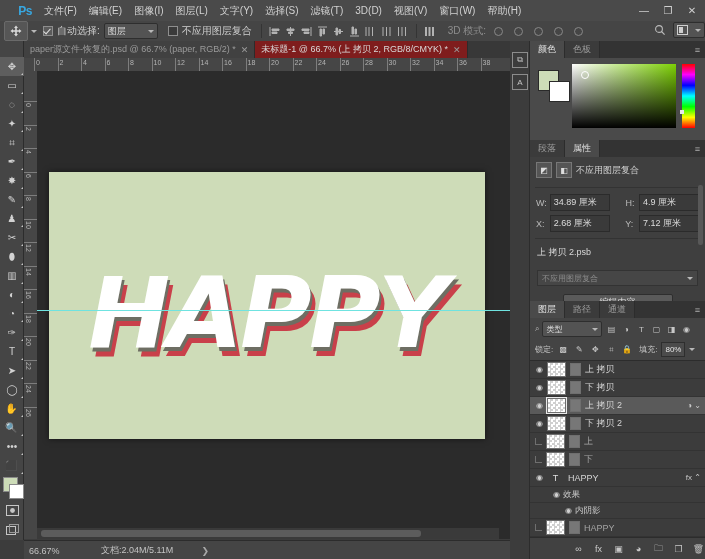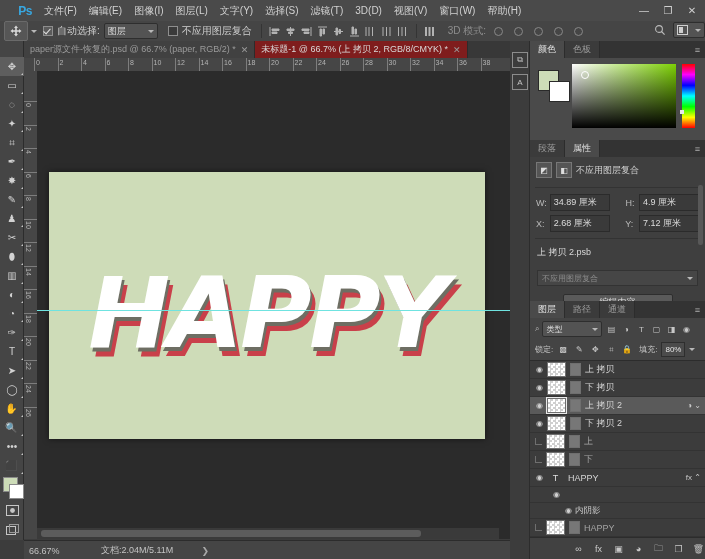--- a/index.html
+++ b/index.html
@@ -652,20 +652,21 @@
               <span class="lname dim">下</span>
             </div>
             <div class="lrow">
               <span class="eye">◉</span>
               <span class="thumb2" style="background: transparent; border: none; display: flex; align-items: center; justify-content: center; color: rgb(224, 224, 224); font-size: 9px;">T</span>
               <span class="lname">HAPPY</span>
               <span class="rightmark">fx ⌃</span>
             </div>
             <div class="lrow sub">
               <span class="eye">◉</span>
+              <span class="lname">效果</span>
             </div>
             <div class="lrow sub" style="padding-left: 32px;">
               <span class="eye">◉</span>
               <span class="lname">内阴影</span>
             </div>
             <div class="lrow">
               <span class="eye" style="border-left: 1px solid rgb(111, 111, 111); border-bottom: 1px solid rgb(111, 111, 111); width: 6px; height: 6px; margin: 0px 3px 0px 2px;"></span>
               <span class="thumb2"></span>
               <span class="thumb-link"></span>
               <span class="lname dim">HAPPY</span>

